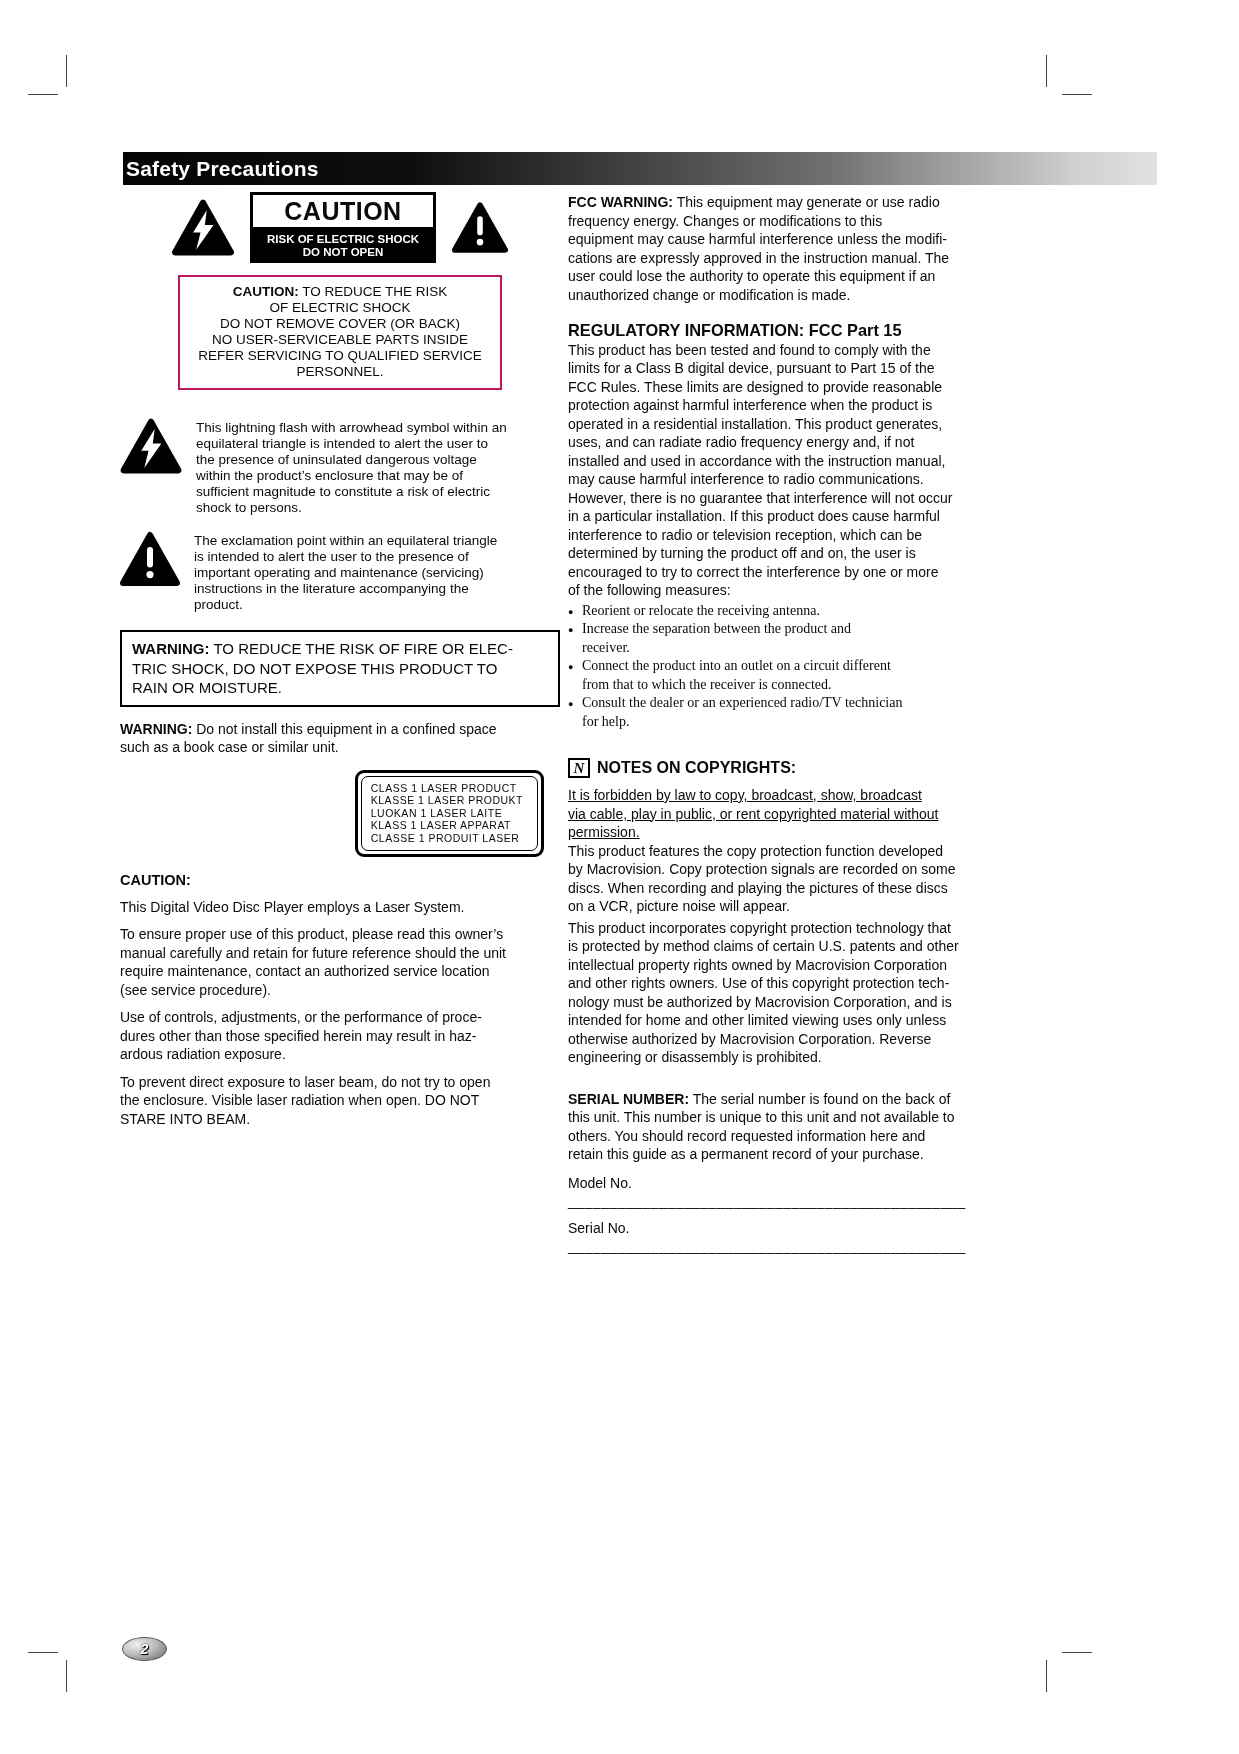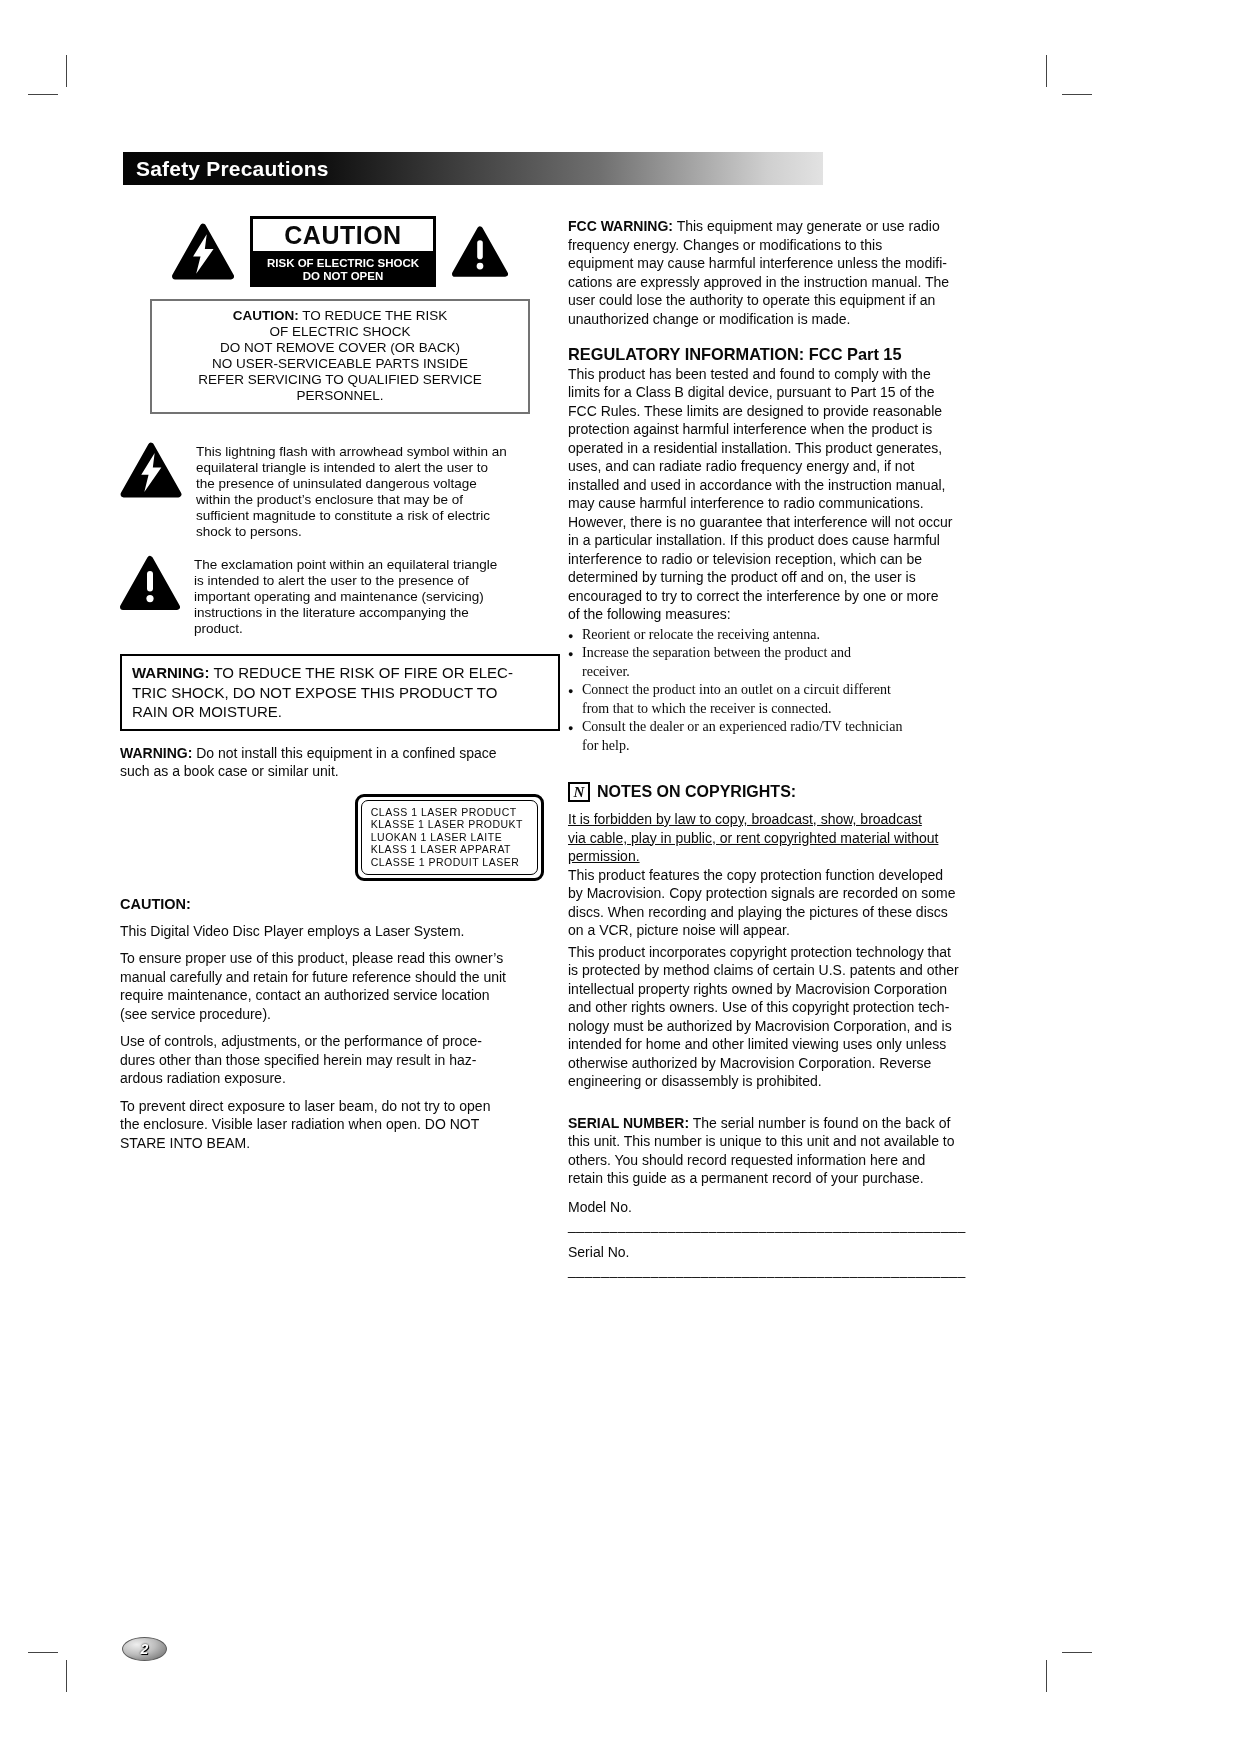--- a/index.html
+++ b/index.html
@@ -7,47 +7,47 @@
   body {
     width:1239px; height:1754px; position:relative; overflow:hidden;
     font-family:"Liberation Sans", sans-serif; color:#0a0a0a;
     -webkit-font-smoothing:antialiased;
   }
   .crop { position:absolute; background:#444; }
   .crop.v { width:1px; height:32px; }
   .crop.h { width:30px; height:1px; }
 
   .header-bar {
-    position:absolute; left:123px; top:152px; width:700px; height:33px;
+    position:absolute; left:123px; top:152px; width:1034px; height:33px;
     background:linear-gradient(90deg,#050505 0%,#0e0e0e 28%,#6f6f6f 68%,#cfcfcf 92%,#e2e2e2 100%);
-    color:#fff; font-size:21px; font-weight:bold; line-height:33px; padding-left:13px;
+    color:#fff; font-size:21px; font-weight:bold; line-height:33px; padding-left:3px;
     letter-spacing:.2px;
   }
 
-  .col { position:absolute; top:212px; font-size:14px; line-height:18.5px; }
+  .col { position:absolute; top:188px; font-size:14px; line-height:18.5px; }
   .col-left  { left:120px; width:440px; }
   .col-right { left:568px; width:444px; }
 
   .pl { white-space:pre-line; }
 
   
   .caution-label { display:flex; justify-content:center; align-items:center; gap:16px; margin-top:4px; }
   .tri { flex:0 0 auto; display:block; }
   .caution-center { width:186px; }
   .caution-title {
     border:3px solid #000; text-align:center; font-weight:bold; font-size:25px;
     line-height:30px; padding:1px 0; letter-spacing:.5px; background:#fff;
   }
   .caution-black {
     background:#000; color:#fff; text-align:center; font-weight:bold;
     font-size:11.5px; line-height:13px; padding:3px 9px 4px;
   }
 
   .caution-box {
-    border:2px solid #737373; width:380px; margin:12px auto 0; padding:7px 4px 8px;
+    border:2px solid #be185d; width:324px; margin:12px auto 0; padding:7px 4px 8px;
     text-align:center; font-size:13.5px; line-height:16px;
   }
 
   .icon-note { display:flex; gap:14px; align-items:flex-start; }
   .icon-note.first { margin-top:28px; }
   .icon-note + .icon-note { margin-top:15px; }
   .icon-note .note-text { font-size:13.5px; line-height:16px; padding-top:2px; }
 
   .warning-box {
     border:2px solid #000; margin-top:17px; padding:7px 10px;

